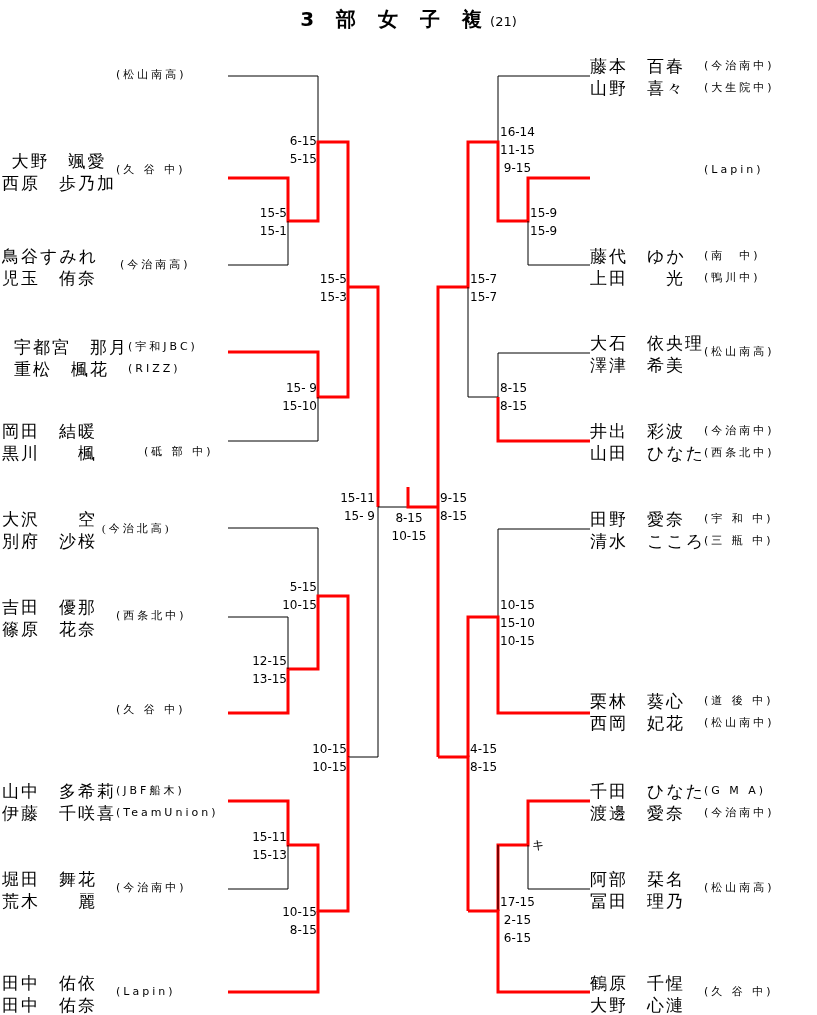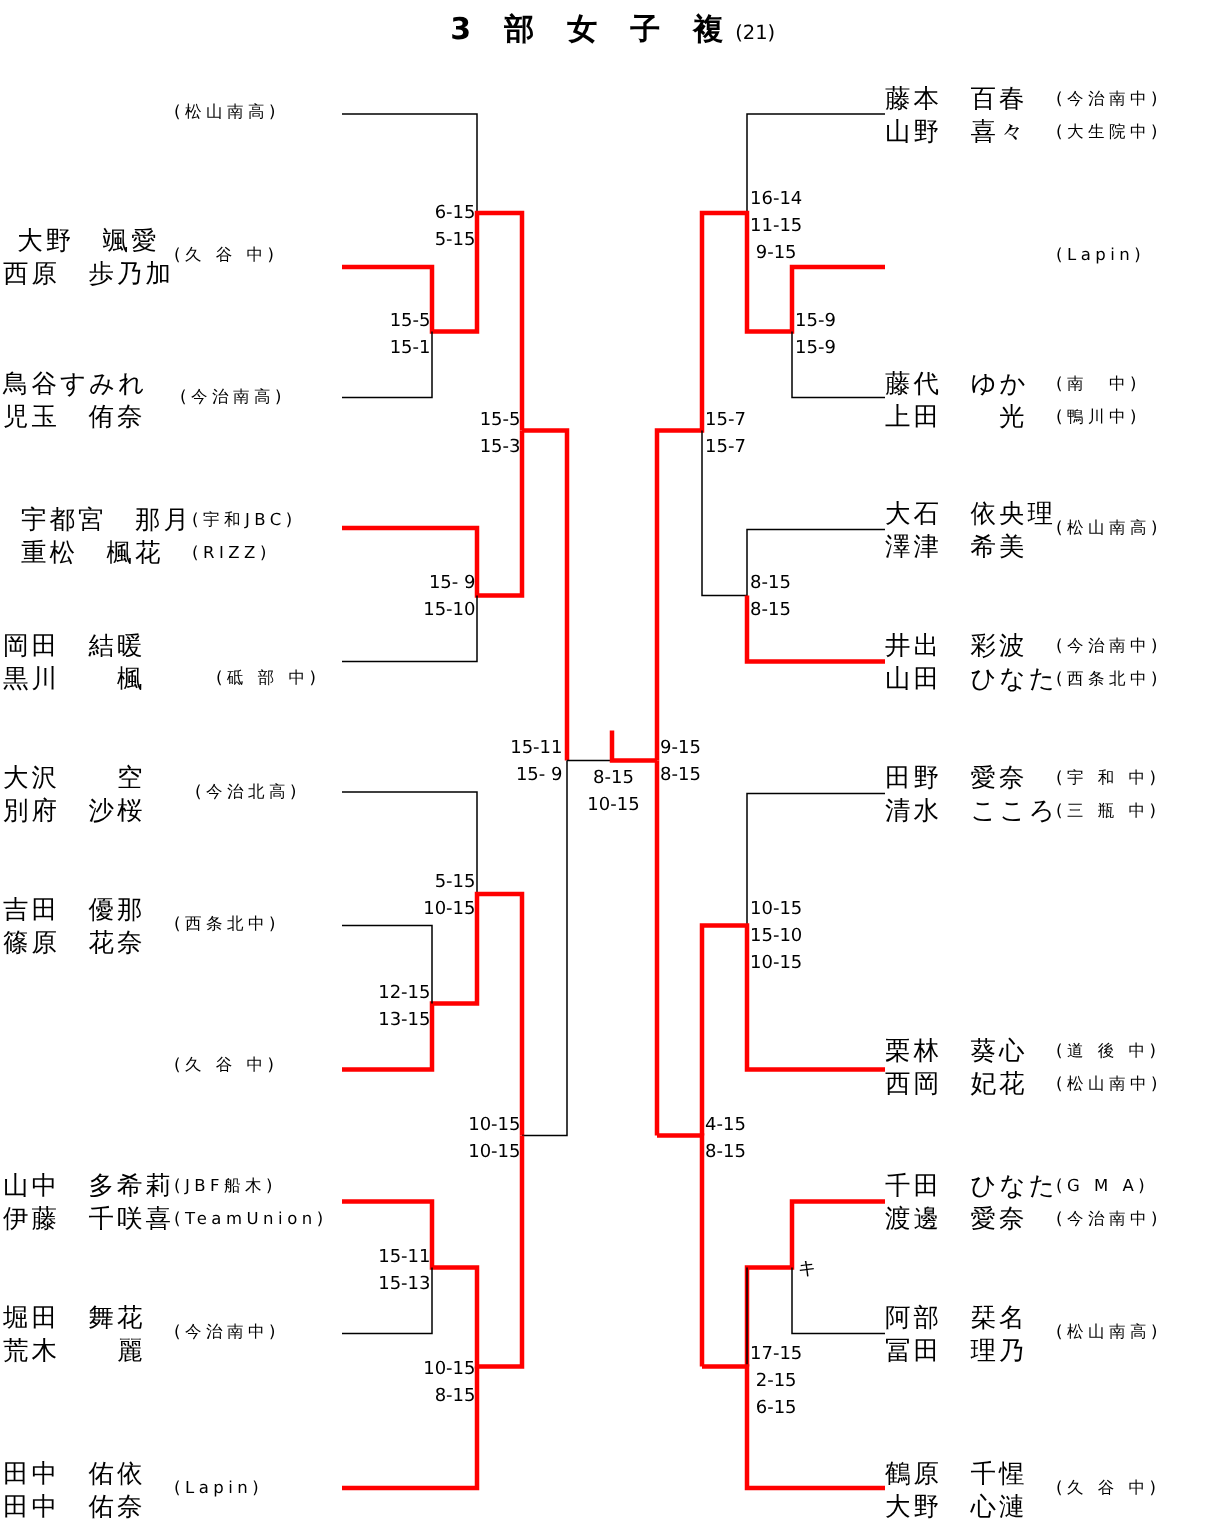--- a/index.html
+++ b/index.html
@@ -84,21 +84,21 @@
         <div>岡田　結暖</div>
         <div>黒川　　楓</div>
       </div>
       <div class="club" style="left: 114px; top: 21px; margin-left: 28px;">(砥 部 中)</div>
     </div>
     <div class="team" style="left: 2px; top: 508px; width: 225px;">
       <div class="names">
         <div>大沢　　空</div>
         <div>別府　沙桜</div>
       </div>
-      <div class="club" style="left: 128px; top: 9px;">(今治北高)</div>
+      <div class="club" style="left: 100px; top: 9px; font-family: Liberation Serif, serif;">(今治北高)</div>
     </div>
     <div class="team" style="left: 2px; top: 596px; width: 225px;">
       <div class="names">
         <div>吉田　優那</div>
         <div>篠原　花奈</div>
       </div>
       <div class="club" style="left: 114px; top: 9px;">(西条北中)</div>
     </div>
     <div class="team" style="left: 2px; top: 690px; width: 225px;">
       <div class="club" style="left: 114px; top: 9px;">(久 谷 中)</div>

